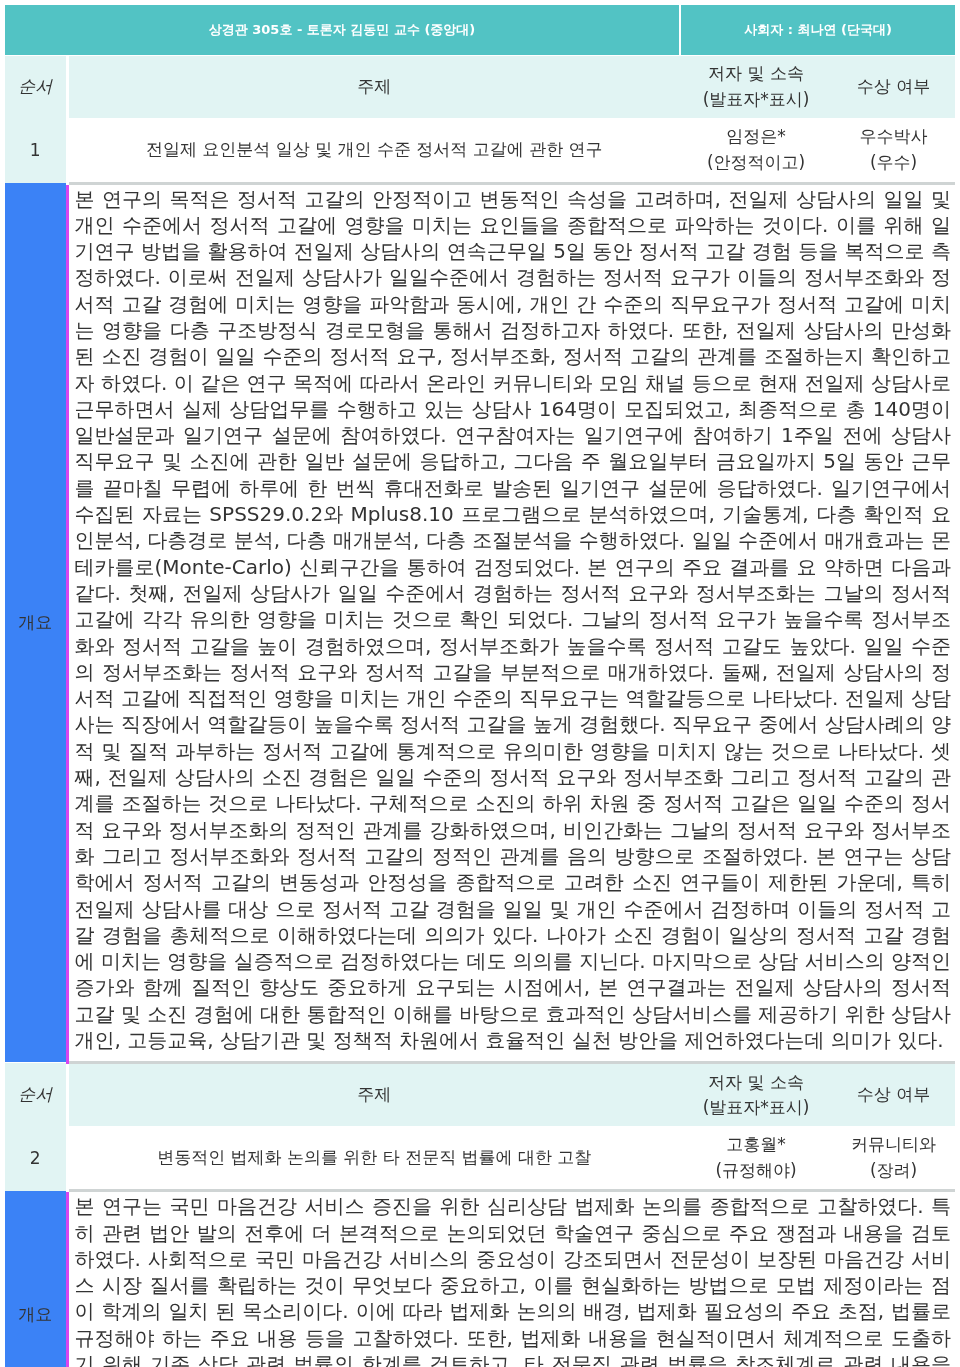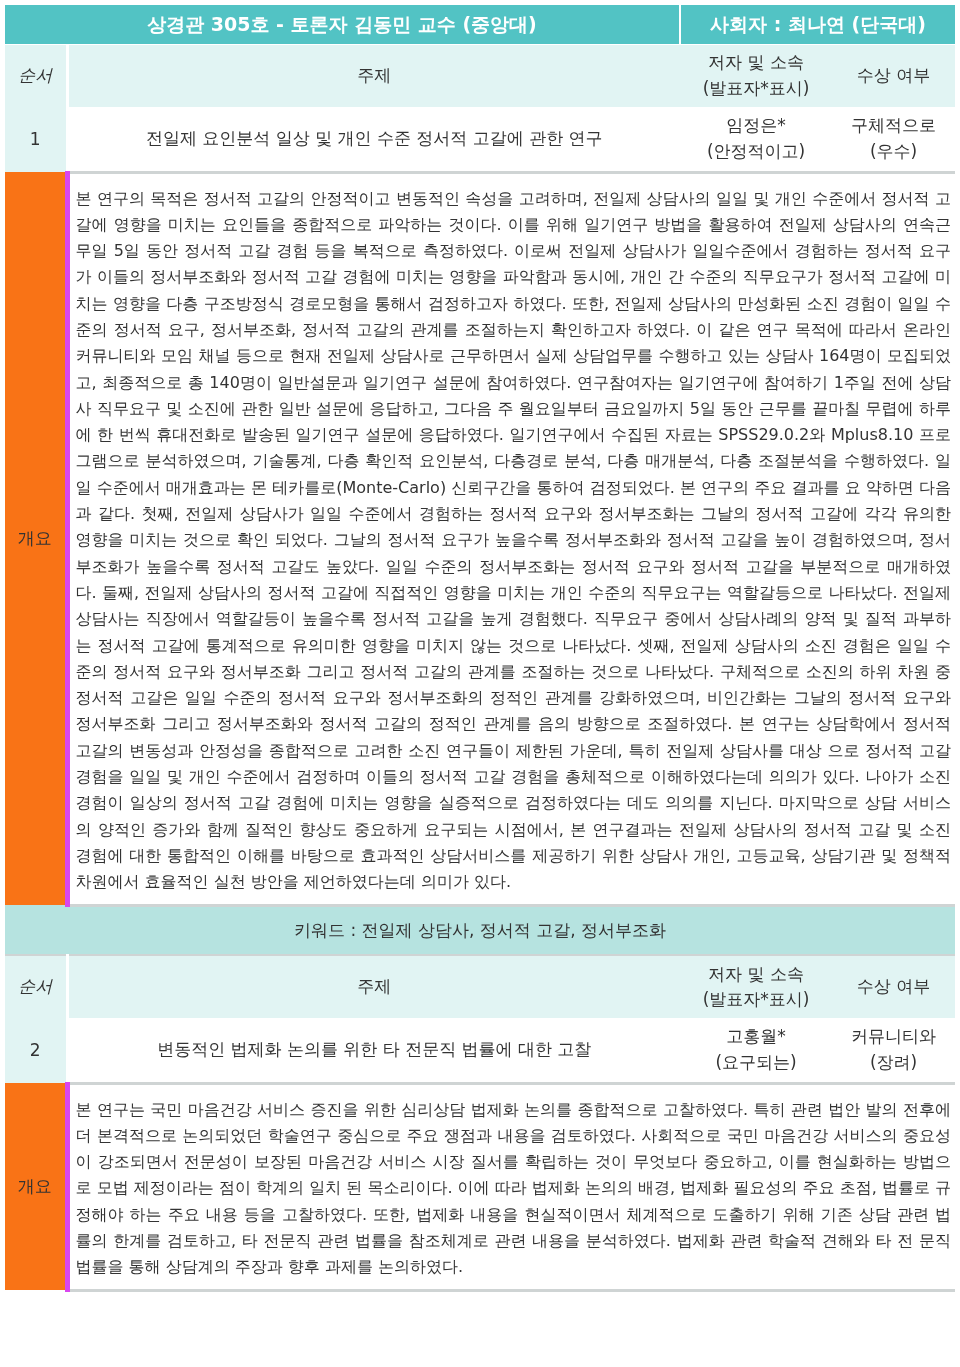--- a/index.html
+++ b/index.html
@@ -23,22 +23,22 @@
     }
     .col-no { width: 62px; }
     .col-topic { width: 613px; }
     .col-author { width: 152px; }
     .col-award { width: 123px; }
 
     tr.session-header td {
       background: #52c3c4;
       color: #ffffff;
       font-weight: bold;
-      font-size: 19px;
-      height: 39px;
+      font-size: 13px;
+      height: 50px;
     }
     tr.session-header td.room-cell { border-right: 2px solid #ffffff; }
 
     tr.col-header td {
       background: #e1f4f3;
       height: 63px;
       border-top: 1px solid #ffffff;
     }
     tr.col-header td.no-cell { border-right: 3px solid #ffffff; font-style: italic; }
 
@@ -47,27 +47,27 @@
       height: 65px;
       border-bottom: 3px solid #cfd4d4;
     }
     tr.paper-row td.no-cell {
       background: #e1f4f3;
       border-bottom: none;
       border-right: 3px solid #ffffff;
     }
 
     tr.abstract-row td.label-cell {
-      background: #f97316;
-      border-right: 5px solid #d946ef;
+      background: #3b82f6;
+      border-right: 3px solid #d946ef;
     }
     tr.abstract-row td.abstract-text {
       text-align: justify;
-      padding: 12px 4px 8px 6px;
-      font-size: 16px;
+      padding: 1px 4px 8px 6px;
+      font-size: 20px;
       line-height: 26.3px;
       border-bottom: 3px solid #cfd4d4;
       word-break: break-all;
     }
 
     tr.keyword-row td {
       background: #b6e3e0;
       height: 50px;
       font-size: 17px;
       border-bottom: 2px solid #cfd4d4;
@@ -100,47 +100,44 @@
     <td>수상 여부</td>
   </tr>
   <tr class="paper-row">
     <td class="no-cell">1</td>
     <td>전일제 요인분석 일상 및 개인 수준 정서적 고갈에 관한 연구</td>
     <td>
       <div>임정은*</div>
       <div>(안정적이고)</div>
     </td>
     <td>
-      <div>구체적으로</div>
+      <div>우수박사</div>
       <div>(우수)</div>
     </td>
   </tr>
   <tr class="abstract-row">
     <td class="label-cell">개요</td>
     <td colspan="3" class="abstract-text">본 연구의 목적은 정서적 고갈의 안정적이고 변동적인 속성을 고려하며, 전일제 상담사의 일일 및 개인 수준에서 정서적 고갈에 영향을 미치는 요인들을 종합적으로 파악하는 것이다. 이를 위해 일기연구 방법을 활용하여 전일제 상담사의 연속근무일 5일 동안 정서적 고갈 경험 등을 복적으로 측정하였다. 이로써 전일제 상담사가 일일수준에서 경험하는 정서적 요구가 이들의 정서부조화와 정서적 고갈 경험에 미치는 영향을 파악함과 동시에, 개인 간 수준의 직무요구가 정서적 고갈에 미치는 영향을 다층 구조방정식 경로모형을 통해서 검정하고자 하였다. 또한, 전일제 상담사의 만성화된 소진 경험이 일일 수준의 정서적 요구, 정서부조화, 정서적 고갈의 관계를 조절하는지 확인하고자 하였다. 이 같은 연구 목적에 따라서 온라인 커뮤니티와 모임 채널 등으로 현재 전일제 상담사로 근무하면서 실제 상담업무를 수행하고 있는 상담사 164명이 모집되었고, 최종적으로 총 140명이 일반설문과 일기연구 설문에 참여하였다. 연구참여자는 일기연구에 참여하기 1주일 전에 상담사 직무요구 및 소진에 관한 일반 설문에 응답하고, 그다음 주 월요일부터 금요일까지 5일 동안 근무를 끝마칠 무렵에 하루에 한 번씩 휴대전화로 발송된 일기연구 설문에 응답하였다. 일기연구에서 수집된 자료는 SPSS29.0.2와 Mplus8.10 프로그램으로 분석하였으며, 기술통계, 다층 확인적 요인분석, 다층경로 분석, 다층 매개분석, 다층 조절분석을 수행하였다. 일일 수준에서 매개효과는 몬 테카를로(Monte-Carlo) 신뢰구간을 통하여 검정되었다. 본 연구의 주요 결과를 요 약하면 다음과 같다. 첫째, 전일제 상담사가 일일 수준에서 경험하는 정서적 요구와 정서부조화는 그날의 정서적 고갈에 각각 유의한 영향을 미치는 것으로 확인 되었다. 그날의 정서적 요구가 높을수록 정서부조화와 정서적 고갈을 높이 경험하였으며, 정서부조화가 높을수록 정서적 고갈도 높았다. 일일 수준의 정서부조화는 정서적 요구와 정서적 고갈을 부분적으로 매개하였다. 둘째, 전일제 상담사의 정서적 고갈에 직접적인 영향을 미치는 개인 수준의 직무요구는 역할갈등으로 나타났다. 전일제 상담사는 직장에서 역할갈등이 높을수록 정서적 고갈을 높게 경험했다. 직무요구 중에서 상담사례의 양적 및 질적 과부하는 정서적 고갈에 통계적으로 유의미한 영향을 미치지 않는 것으로 나타났다. 셋째, 전일제 상담사의 소진 경험은 일일 수준의 정서적 요구와 정서부조화 그리고 정서적 고갈의 관계를 조절하는 것으로 나타났다. 구체적으로 소진의 하위 차원 중 정서적 고갈은 일일 수준의 정서적 요구와 정서부조화의 정적인 관계를 강화하였으며, 비인간화는 그날의 정서적 요구와 정서부조화 그리고 정서부조화와 정서적 고갈의 정적인 관계를 음의 방향으로 조절하였다. 본 연구는 상담학에서 정서적 고갈의 변동성과 안정성을 종합적으로 고려한 소진 연구들이 제한된 가운데, 특히 전일제 상담사를 대상 으로 정서적 고갈 경험을 일일 및 개인 수준에서 검정하며 이들의 정서적 고갈 경험을 총체적으로 이해하였다는데 의의가 있다. 나아가 소진 경험이 일상의 정서적 고갈 경험에 미치는 영향을 실증적으로 검정하였다는 데도 의의를 지닌다. 마지막으로 상담 서비스의 양적인 증가와 함께 질적인 향상도 중요하게 요구되는 시점에서, 본 연구결과는 전일제 상담사의 정서적 고갈 및 소진 경험에 대한 통합적인 이해를 바탕으로 효과적인 상담서비스를 제공하기 위한 상담사 개인, 고등교육, 상담기관 및 정책적 차원에서 효율적인 실천 방안을 제언하였다는데 의미가 있다.</td>
-  </tr>
-  <tr class="keyword-row">
-    <td colspan="4">키워드 : 전일제 상담사, 정서적 고갈, 정서부조화</td>
   </tr>
 
   <tr class="col-header">
     <td class="no-cell">순서</td>
     <td>주제</td>
     <td>
       <div>저자 및 소속</div>
       <div>(발표자*표시)</div>
     </td>
     <td>수상 여부</td>
   </tr>
   <tr class="paper-row">
     <td class="no-cell">2</td>
     <td>변동적인 법제화 논의를 위한 타 전문직 법률에 대한 고찰</td>
     <td>
       <div>고홍월*</div>
-      <div>(요구되는)</div>
+      <div>(규정해야)</div>
     </td>
     <td>
       <div>커뮤니티와</div>
       <div>(장려)</div>
     </td>
   </tr>
   <tr class="abstract-row">
     <td class="label-cell">개요</td>
     <td colspan="3" class="abstract-text">본 연구는 국민 마음건강 서비스 증진을 위한 심리상담 법제화 논의를 종합적으로 고찰하였다. 특히 관련 법안 발의 전후에 더 본격적으로 논의되었던 학술연구 중심으로 주요 쟁점과 내용을 검토하였다. 사회적으로 국민 마음건강 서비스의 중요성이 강조되면서 전문성이 보장된 마음건강 서비스 시장 질서를 확립하는 것이 무엇보다 중요하고, 이를 현실화하는 방법으로 모법 제정이라는 점이 학계의 일치 된 목소리이다. 이에 따라 법제화 논의의 배경, 법제화 필요성의 주요 초점, 법률로 규정해야 하는 주요 내용 등을 고찰하였다. 또한, 법제화 내용을 현실적이면서 체계적으로 도출하기 위해 기존 상담 관련 법률의 한계를 검토하고, 타 전문직 관련 법률을 참조체계로 관련 내용을 분석하였다. 법제화 관련 학술적 견해와 타 전 문직 법률을 통해 상담계의 주장과 향후 과제를 논의하였다.</td>
   </tr>

